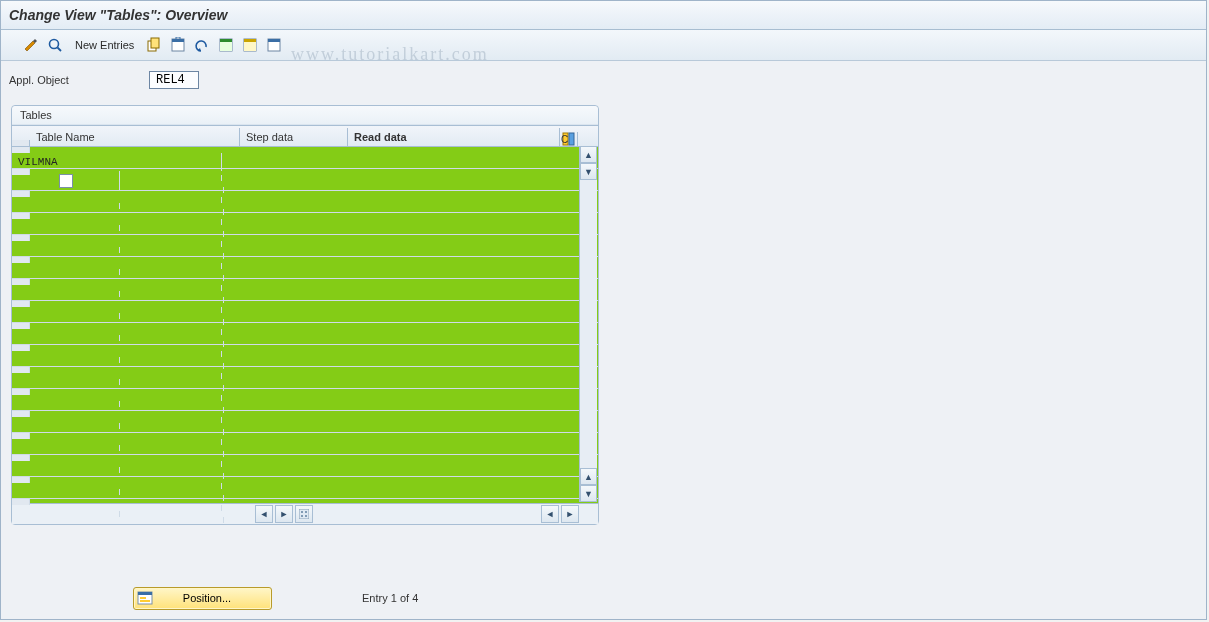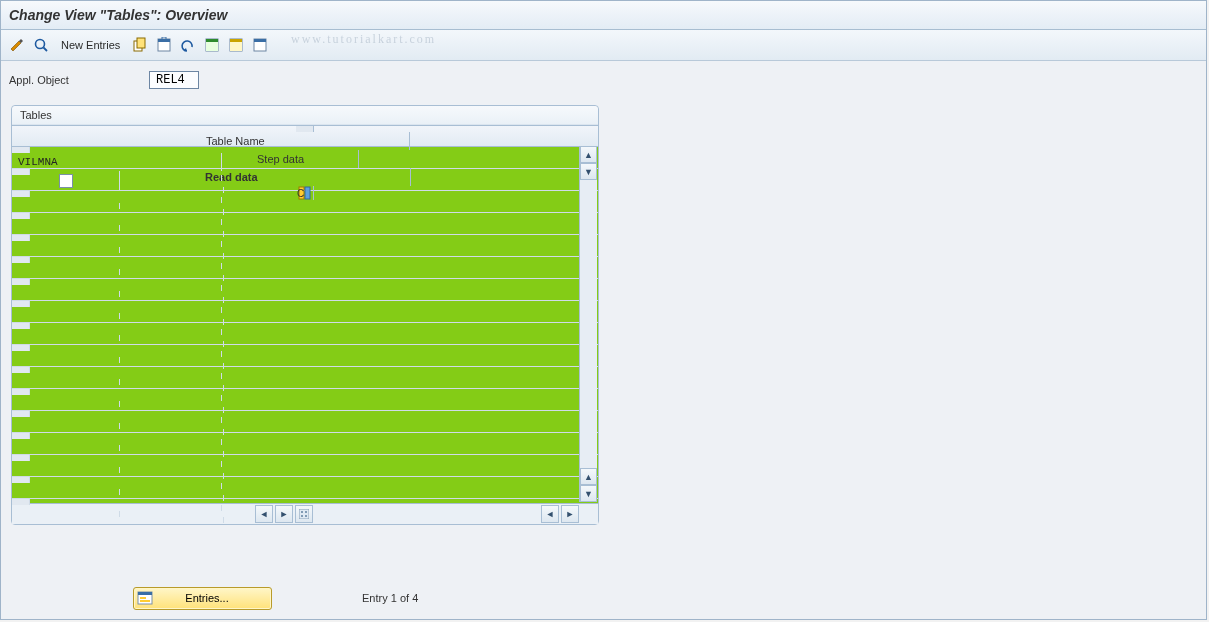--- a/index.html
+++ b/index.html
@@ -33,43 +33,43 @@
     font-weight: bold;
     font-size: 14px;
     color: #333;
   }
   .toolbar {
     height: 30px;
     background: linear-gradient(#f3f7fb, #e2ebf3);
     border-bottom: 1px solid #b8c9d9;
     display: flex;
     align-items: center;
-    padding: 0 6px;
+    padding: 0 20px;
     gap: 4px;
     position: relative;
   }
   .tbtn {
     width: 20px;
     height: 20px;
     display: flex;
     align-items: center;
     justify-content: center;
     border-radius: 2px;
     cursor: pointer;
   }
   .tlabel {
     color: #2a2a2a;
     padding: 0 6px;
     cursor: pointer;
   }
   .watermark {
     position: absolute;
     left: 290px;
-    top: 2px;
-    font-size: 12px;
+    top: 14px;
+    font-size: 18px;
     letter-spacing: 2px;
     color: rgba(130,150,170,0.35);
     font-family: "Times New Roman", serif;
     pointer-events: none;
   }
   .field-row {
     display: flex;
     align-items: center;
     padding: 10px 8px 6px 8px;
     gap: 20px;
@@ -103,22 +103,21 @@
   .grid {
     position: relative;
     padding: 0 0 0 0;
   }
   .ghead {
     display: flex;
     border-top: 1px solid #a8bed4;
     border-bottom: 1px solid #a8bed4;
     background: linear-gradient(#f1f5fa,#e2ebf3);
     height: 20px;
-    align-items: center;
-    flex-direction: column;
+    align-items: flex-end;
   }
   .ghead .gh {
     border-right: 1px solid #a8bed4;
     padding: 3px 6px;
     color: #333;
     box-sizing: border-box;
   }
   .sel-col { width: 18px; flex: none; background: #e1e8f0; border-right:1px solid #a8bed4;}
   .c-name { width: 210px; flex:none; }
   .c-step { width: 108px; flex:none; }
@@ -444,18 +443,18 @@
   <div class="footer">
     <div class="pos-btn">
       <span class="picon">
         <svg width="16" height="16">
             <rect x="1" y="2" width="14" height="12" fill="#fff" stroke="#7a90a8"></rect>
             <rect x="1" y="2" width="14" height="3" fill="#3a6ea5"></rect>
             <rect x="3" y="7" width="6" height="2" fill="#ffcc33"></rect>
             <rect x="3" y="10" width="10" height="2" fill="#ffcc33"></rect>
           </svg>
       </span>
-      <span style="min-width:88px;text-align:center;">Entries...</span>
+      <span style="min-width:88px;text-align:center;">Position...</span>
     </div>
     <span class="entry-text">Entry 1 of 4</span>
   </div>
 
 </div>
 
 </body></html>

